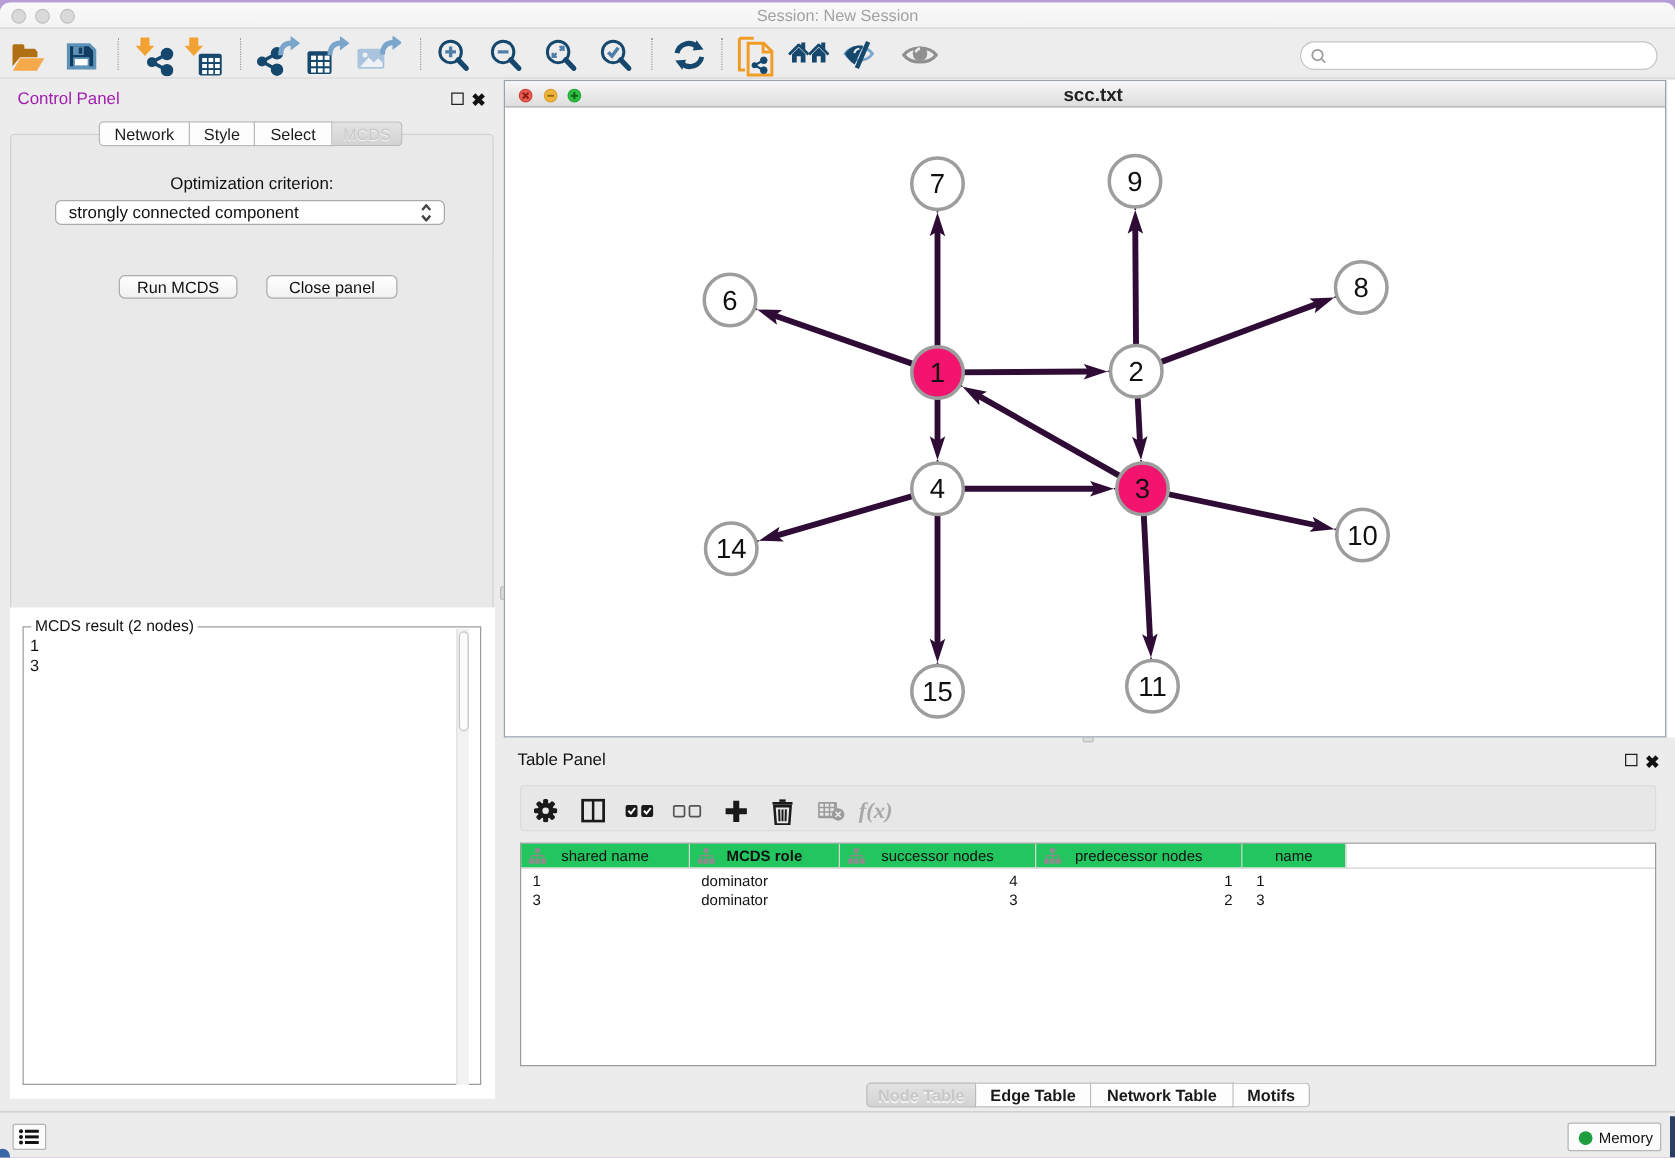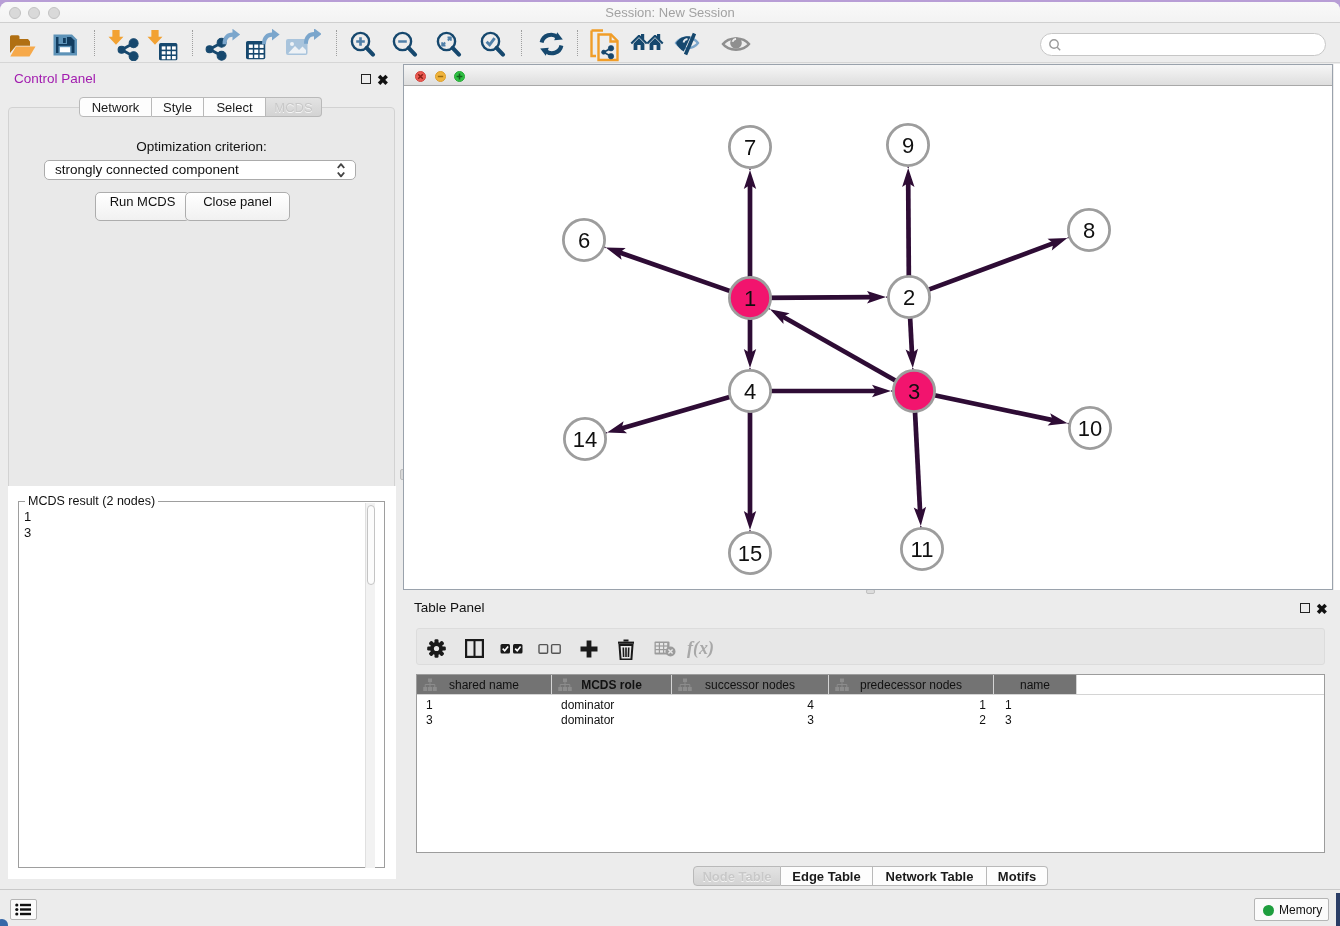--- a/index.html
+++ b/index.html
@@ -35,23 +35,23 @@
          color:#1a1a1a; text-align:center; }
   .tab.first { border-left:1px solid #b9b9b9; border-radius:4px 0 0 4px; }
   .tab.last  { border-radius:0 4px 4px 0; }
   .tab.sel { background:linear-gradient(#e3e3e3,#d3d3d3); color:#c8c8c8;
              text-shadow:0 1px 0 #f5f5f5; }
   #optlabel { position:absolute; left:0; top:31px; width:100%; text-align:center;
               font-size:13.5px; color:#111; }
   #dropdown { position:absolute; left:35px; top:52px; width:312px; height:20px;
     background:#fff; border:1px solid #ababab; border-radius:5px;
     font-size:13.5px; line-height:18px; padding-left:10px; color:#111; }
-  .btn { position:absolute; height:29px; background:linear-gradient(#ffffff,#f1f1f1);
+  .btn { position:absolute; height:19px; background:linear-gradient(#ffffff,#f1f1f1);
          border:1px solid #adadad; border-radius:5px; font-size:13px;
-         text-align:center; color:#111; line-height:17px; }
+         text-align:center; color:#111; line-height:17px;margin-top:28px; }
   #mcdsbox { position:absolute; left:-1px; top:378px; width:388px; height:393px; background:#fff; }
   #fieldset { position:absolute; left:10px; top:15px; width:367px; height:367px;
               border:1px solid #9e9e9e; }
   #legend { position:absolute; left:6px; top:-8px; background:#fff; padding:0 3px;
             font-size:12.5px; color:#111; }
   #mcdsvals { position:absolute; left:5px; top:7px; font-size:13px; line-height:15.5px; color:#111; }
   #mcds-sb-track { position:absolute; right:9px; top:1px; width:10px; height:365px;
      background:#f2f2f2; border-left:1px solid #e0e0e0; }
   #mcds-sb-thumb { position:absolute; left:0.5px; top:2px; width:8px; height:80px;
      background:#fcfcfc; border:1px solid #c4c4c4; border-radius:4px; }
@@ -63,21 +63,21 @@
   #nettitle .txt { position:absolute; width:100%; top:3px; text-align:center; text-indent:13px;
      font-size:15px; font-weight:bold; color:#222; }
   .mac { position:absolute; top:6px; width:11px; height:11px; border-radius:50%; }
   
   #tpanel { position:absolute; left:403px; top:594px; width:937px; height:295px; background:#ececec; }
   #tphead { position:absolute; left:11px; top:4px; font-size:13.5px; color:#111; }
   #ttoolbar { position:absolute; left:13px; top:32px; width:909px; height:37px;
     background:#e7e7e7; border:1px solid #dcdcdc; border-radius:3px; }
   #ttable { position:absolute; left:13px; top:78px; width:909px; height:179px;
     background:#fff; border:1px solid #9c9c9c; }
-  .th { position:absolute; top:0; height:19px; background:#737373;
+  .th { position:absolute; top:0; height:19px; background:#22c55e;
         border-right:1px solid #d4d4d4; font-size:12px; color:#111; }
   .th .lbl { position:absolute; width:100%; text-align:center; top:3px; }
   .trow { position:absolute; font-size:12px; color:#111; }
   
   #statusbar { position:absolute; left:0; top:887px; width:100%; height:36px;
     background:#ececec; border-top:1px solid #c9c9c9; }
   #listbtn { position:absolute; left:10px; top:9px; width:27px; height:21px;
     background:#fbfbfb; border:1px solid #b5b5b5; border-radius:2px; }
   #membtn { position:absolute; right:11px; top:8px; width:75px; height:23px;
     background:#fbfbfb; border:1px solid #b5b5b5; border-radius:2px;
@@ -263,21 +263,21 @@
     </div>
     <div id="tabcontent">
       <div id="optlabel">Optimization criterion:</div>
       <div id="dropdown">strongly connected component
         <svg width="10" height="16" viewBox="0 0 10 16" style="position:absolute;right:9px;top:1px;">
           <path d="M1.8 6 L5 2.2 L8.2 6" fill="none" stroke="#444" stroke-width="1.9" stroke-linejoin="round"></path>
           <path d="M1.8 10.5 L5 14.3 L8.2 10.5" fill="none" stroke="#444" stroke-width="1.9" stroke-linejoin="round"></path>
         </svg>
       </div>
       <div class="btn" style="left:86px; top:84px; width:95px;">Run MCDS</div>
-      <div class="btn" style="left:176px; top:84px; width:105px;">Close panel</div>
+      <div class="btn" style="left:204px; top:84px; width:105px;">Close panel</div>
       <div id="mcdsbox">
         <div id="fieldset">
           <div id="legend">MCDS result (2 nodes)</div>
           <div id="mcdsvals">1<br>3</div>
           <div id="mcds-sb-track">
               <div id="mcds-sb-thumb"></div>
             </div>
         </div>
       </div>
     </div>
@@ -295,20 +295,21 @@
       <div class="mac" style="left:30.5px; background:#f0b43c; border:1px solid #dd9f2b;">
         <svg width="9" height="9" viewBox="0 0 9 9" style="position:absolute;left:0;top:0">
           <path d="M1.8 4.5 L7.2 4.5" stroke="#9a6c11" stroke-width="1.6"></path>
           </svg>
       </div>
       <div class="mac" style="left:50px; background:#2fc143; border:1px solid #25a836;">
         <svg width="9" height="9" viewBox="0 0 9 9" style="position:absolute;left:0;top:0">
           <path d="M4.5 1.6 L4.5 7.4 M1.6 4.5 L7.4 4.5" stroke="#12611d" stroke-width="1.6"></path>
           </svg>
       </div>
+      <div class="txt">scc.txt</div>
     </div>
     <svg id="graph" width="928" height="503" viewBox="404 86 928 503" style="position:absolute;left:0;top:22px;">
 <g stroke="#2e0c35" stroke-width="4.7">
 <line x1="750.0" y1="288.2" x2="750.0" y2="183.0"></line>
 <line x1="741.7" y1="294.1" x2="618.9" y2="251.2"></line>
 <line x1="758.8" y1="296.9" x2="872.0" y2="296.2"></line>
 <line x1="750.0" y1="305.8" x2="750.0" y2="353.0"></line>
 <line x1="908.9" y1="287.2" x2="908.2" y2="181.0"></line>
 <line x1="917.2" y1="292.9" x2="1054.3" y2="241.9"></line>
 <line x1="909.5" y1="304.8" x2="912.0" y2="353.1"></line>

